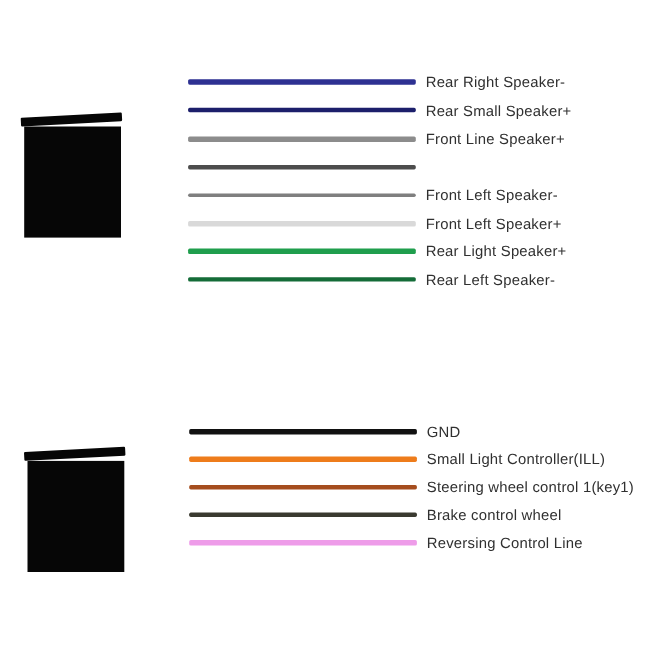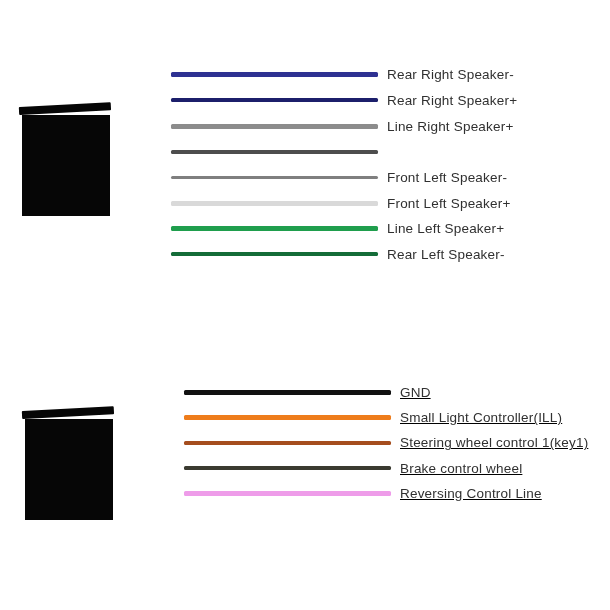--- a/index.html
+++ b/index.html
@@ -45,21 +45,21 @@
     border-radius: 1px;
   }
 
   
   .wires {
     position: absolute;
     display: flex;
     flex-direction: column;
   }
   .wires-top    { left: 171px; top: 62px;  }
-  .wires-bottom { left: 184px; top: 380px; text-decoration: underline; }
+  .wires-bottom { left: 172px; top: 380px; }
   .wire-row {
     display: flex;
     align-items: center;
   }
   .wires-top    .wire-row { height: 25.65px; }
   .wires-bottom .wire-row { height: 25.2px;  }
   .wire-line {
     width: 207px;
     border-radius: 1.5px;
     flex: 0 0 auto;
@@ -82,40 +82,40 @@
     <div class="book-body"></div>
   </div>
 
   <div class="wires wires-top" id="wires-top">
       <div class="wire-row">
         <div class="wire-line" style="background: rgb(46, 49, 146); height: 5px;"></div>
         <span class="wire-label">Rear Right Speaker-</span>
       </div>
       <div class="wire-row">
         <div class="wire-line" style="background: rgb(28, 31, 107); height: 4px;"></div>
-        <span class="wire-label">Rear Right Speaker+</span>
+        <span class="wire-label">Rear Small Speaker+</span>
       </div>
       <div class="wire-row">
         <div class="wire-line" style="background: rgb(140, 140, 140); height: 5px;"></div>
-        <span class="wire-label">Line Right Speaker+</span>
+        <span class="wire-label">Front Line Speaker+</span>
       </div>
       <div class="wire-row">
         <div class="wire-line" style="background: rgb(77, 77, 77); height: 4px;"></div>
       </div>
       <div class="wire-row">
         <div class="wire-line" style="background: rgb(127, 127, 127); height: 3px;"></div>
         <span class="wire-label">Front Left Speaker-</span>
       </div>
       <div class="wire-row">
         <div class="wire-line" style="background: rgb(217, 217, 217); height: 5px;"></div>
         <span class="wire-label">Front Left Speaker+</span>
       </div>
       <div class="wire-row">
         <div class="wire-line" style="background: rgb(31, 158, 77); height: 5px;"></div>
-        <span class="wire-label">Line Left Speaker+</span>
+        <span class="wire-label">Rear Light Speaker+</span>
       </div>
       <div class="wire-row">
         <div class="wire-line" style="background: rgb(20, 108, 56); height: 4px;"></div>
         <span class="wire-label">Rear Left Speaker-</span>
       </div>
     </div>
 
   <div class="connector" style="left:25px; top:408px;">
     <div class="book-cover"></div>
     <div class="book-body"></div>

